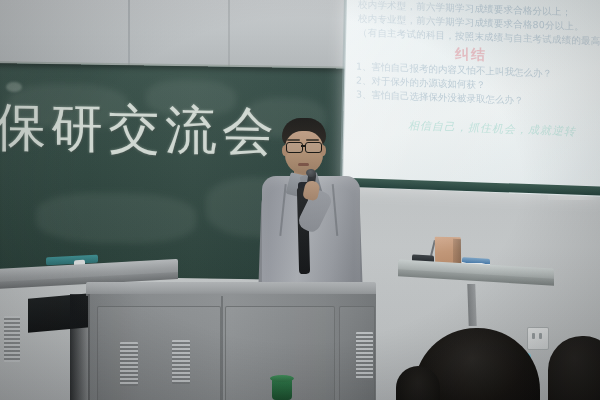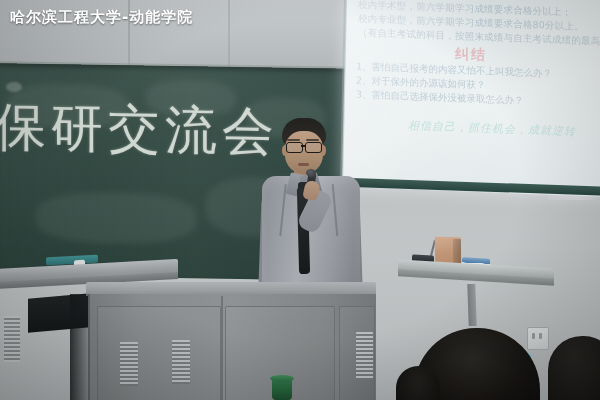--- a/index.html
+++ b/index.html
@@ -553,15 +553,14 @@
 
   <div class="layer" id="water-bottle"></div>
   <div class="layer" id="bottle-ring"></div>
   <div class="layer" id="bottle-cap"></div>
   <div class="layer" id="head-center"></div>
   <div class="layer" id="head-left"></div>
   <div class="layer" id="head-right"></div>
 
   <div class="layer" id="grade"></div>
   <div class="layer" id="vignette"></div>
-  <div class="layer" id="watermark">哈尔滨工程大学-动能学院</div>
 
 </div>
 
 </body></html>

